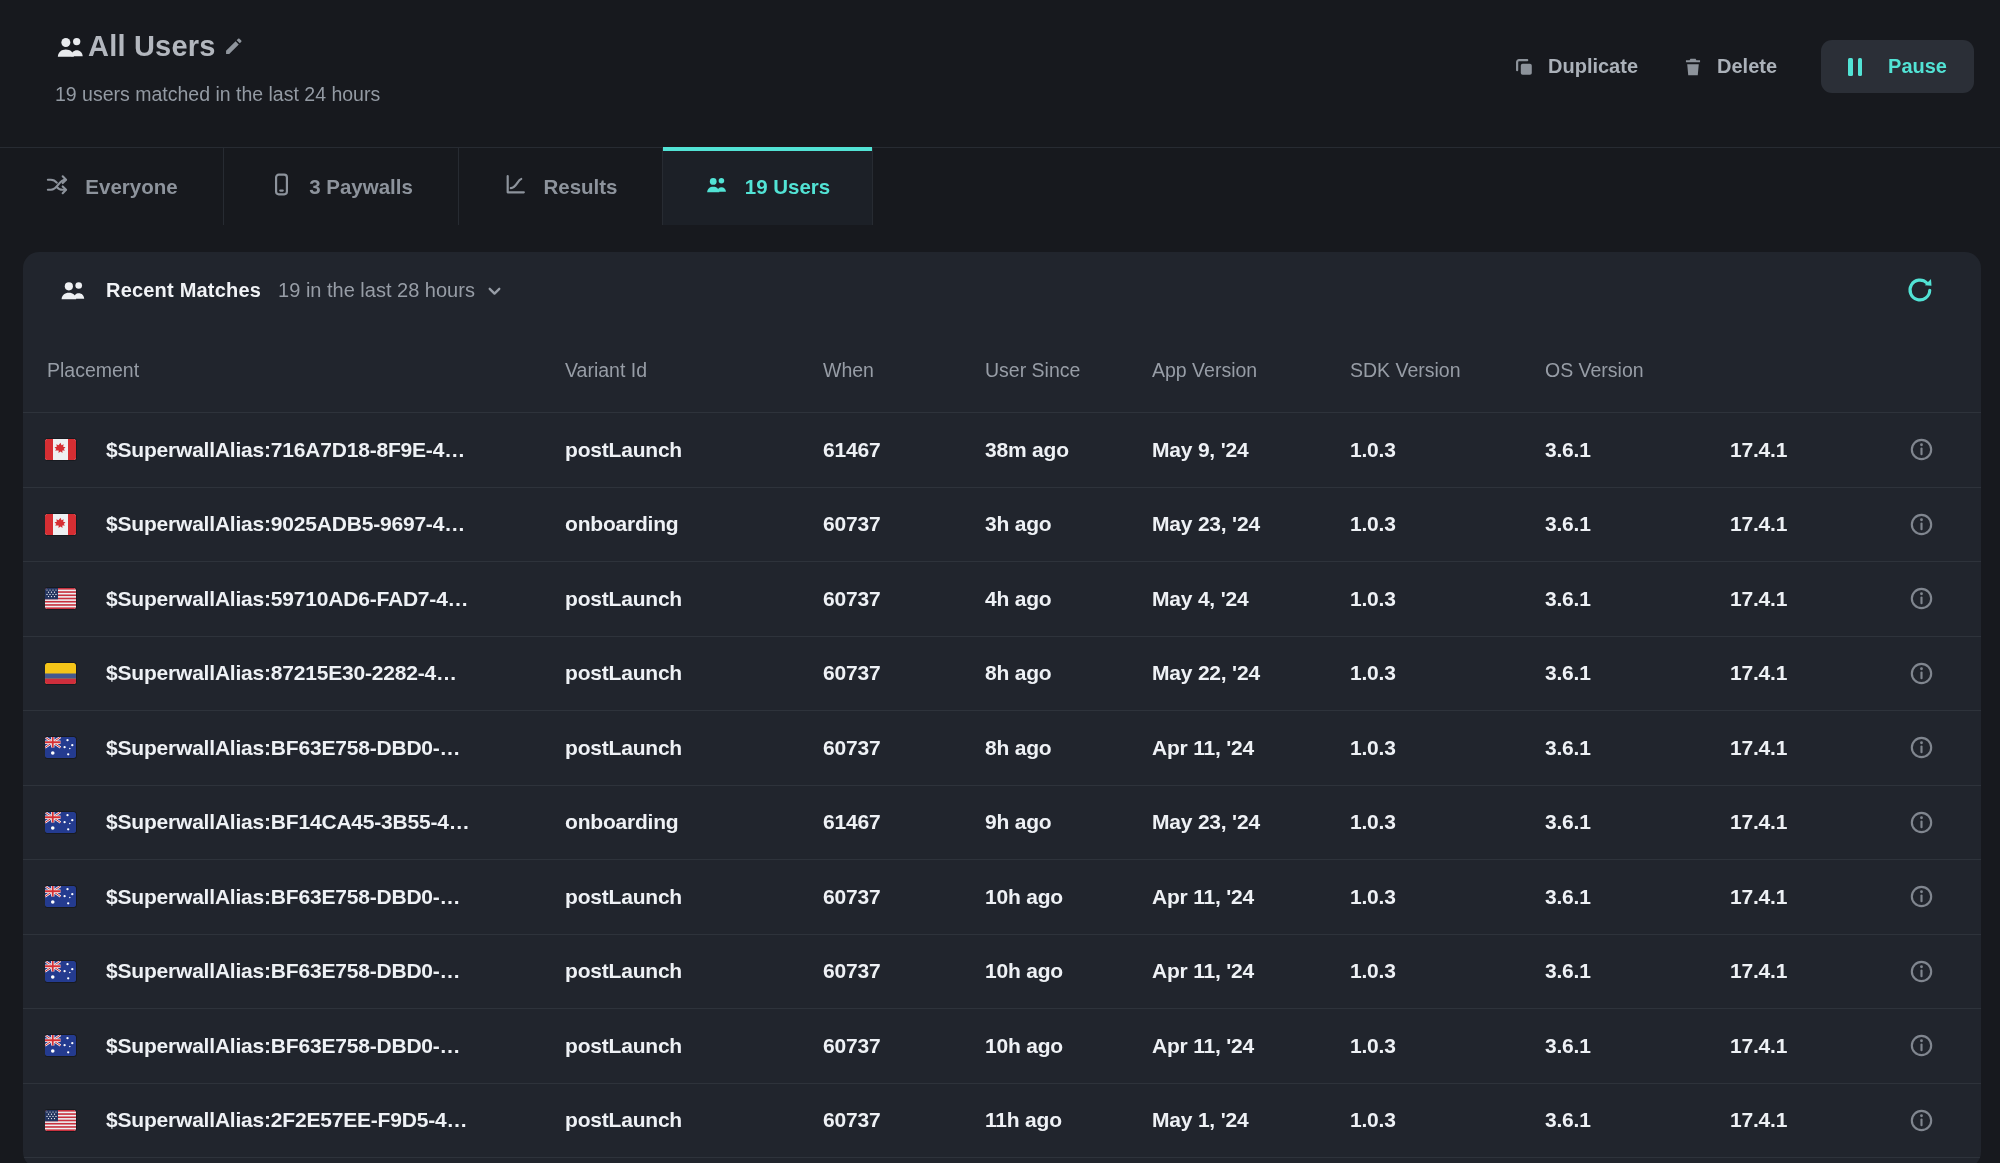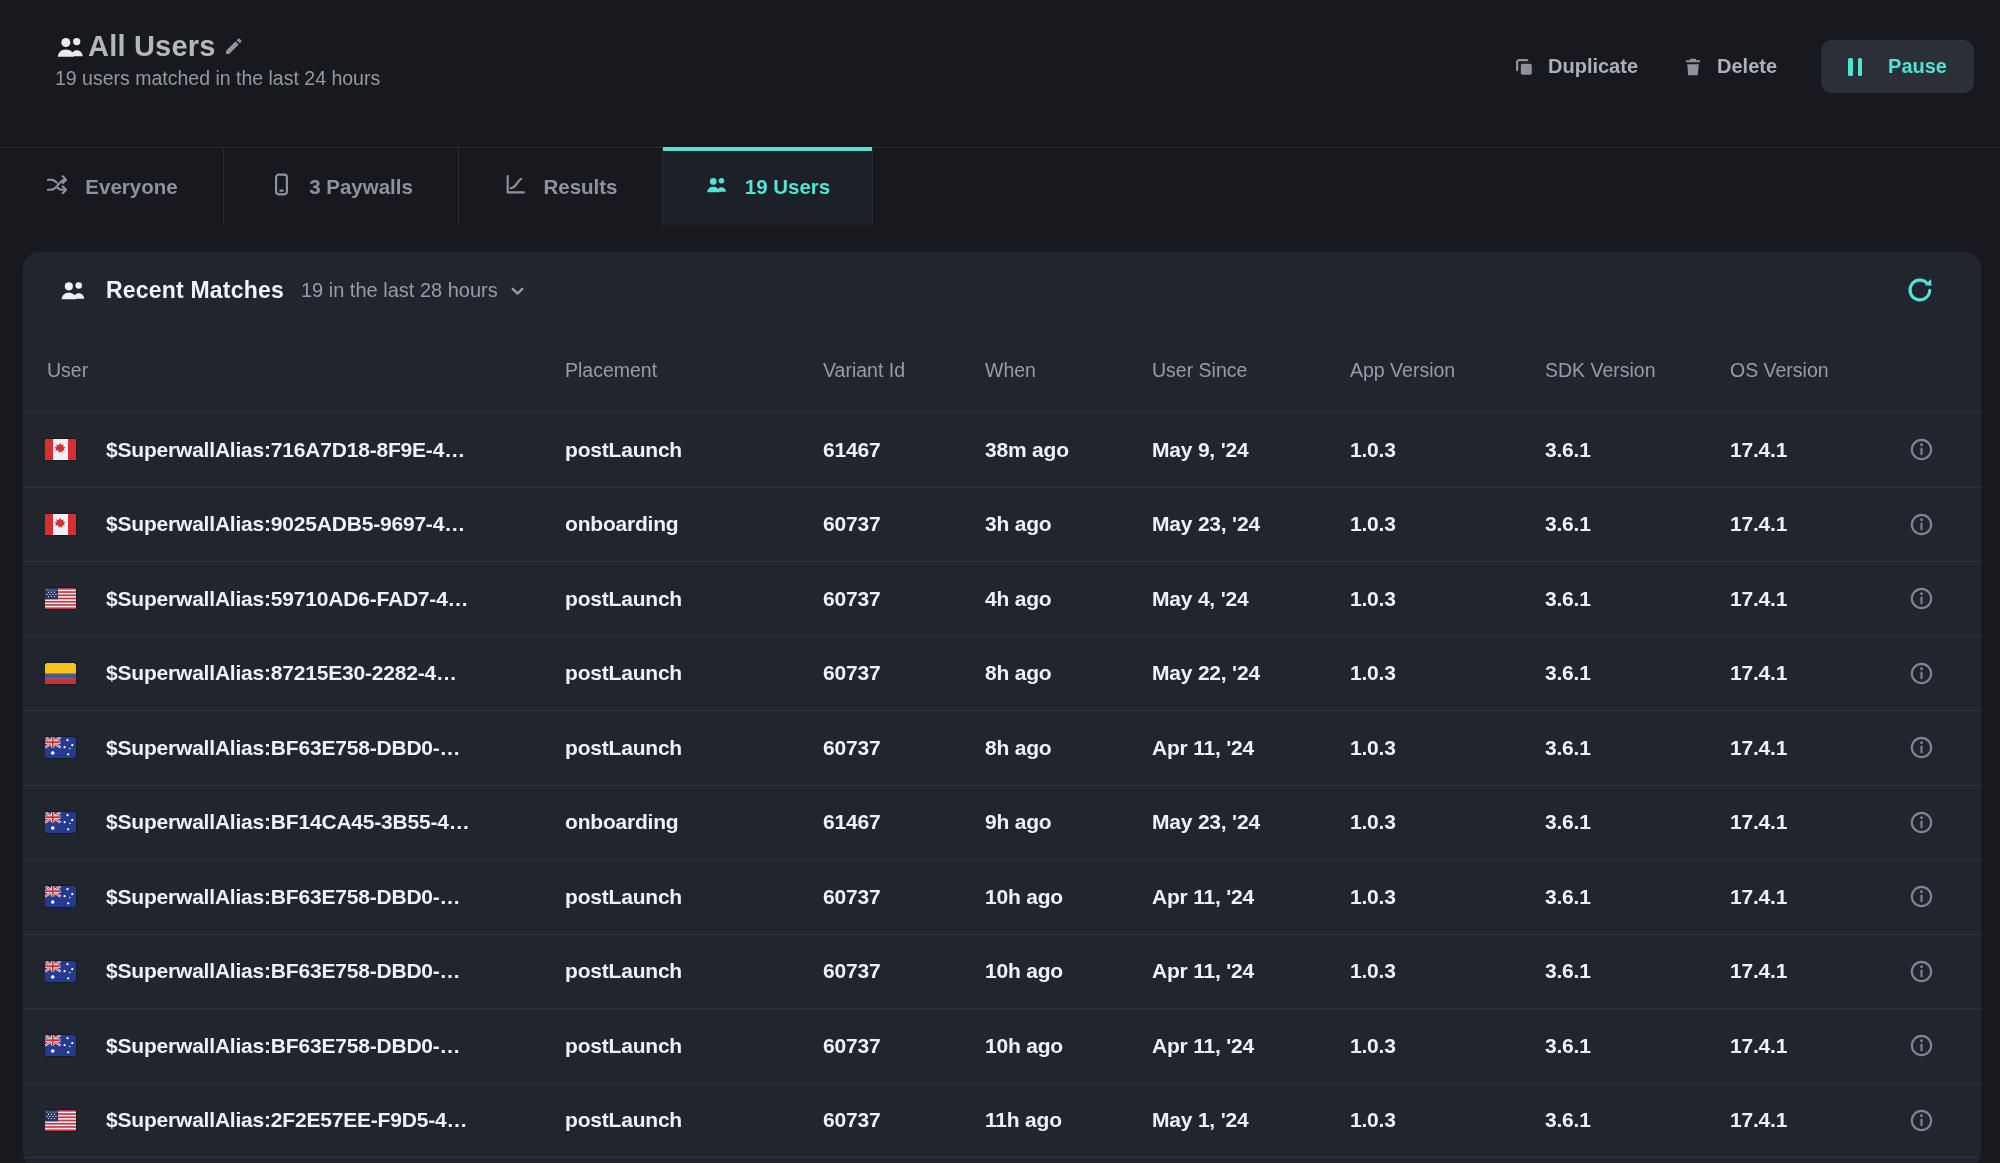--- a/index.html
+++ b/index.html
@@ -8,21 +8,21 @@
   body{font-family:"Liberation Sans","DejaVu Sans",sans-serif;-webkit-font-smoothing:antialiased}
   .page{position:relative;width:2000px;height:1163px;background:#17191e;overflow:hidden}
 
   
   .topbar{position:absolute;top:0;left:0;right:0;height:147px;display:flex;justify-content:space-between;padding:0 26px 0 55px}
   .title-block{padding-top:30px}
   .title-row{display:flex;align-items:center;}
   .title-row .icon-users{width:33px;height:27px;color:#e8eaed;display:flex}
   .page-title{font-size:29px;font-weight:600;color:#b3b7be;margin:0;letter-spacing:.2px}
   .icon-pencil{width:21px;height:21px;color:#8f959d;margin-left:7px;display:flex;cursor:pointer}
-  .subtitle{margin:4px 0 0;font-size:19.5px;color:#939aa3;font-weight:500}
+  .subtitle{margin:20px 0 0;font-size:19.5px;color:#939aa3;font-weight:500}
   .actions{display:flex;align-items:center;gap:44px;margin-top:40px;height:53px}
   .ghost-btn{display:flex;align-items:center;gap:13px;background:none;border:none;padding:0;color:#abb1b9;font-size:20px;font-weight:700;font-family:inherit;cursor:pointer}
   .ghost-btn .icon{width:22px;height:22px;color:#8d939b;display:flex}
   .pause-btn{display:flex;align-items:center;gap:26px;background:#2b2f37;border:none;border-radius:11px;height:53px;padding:0 27px;color:var(--accent);font-size:20px;font-weight:700;font-family:inherit;cursor:pointer}
   .pause-bars{display:flex;gap:5px}
   .pause-bars i{display:block;width:4.5px;height:18px;background:var(--accent);border-radius:1.5px}
 
   
   .tabbar{position:absolute;top:147px;left:0;right:0;height:78px;display:flex;border-top:1px solid #272b32}
   .tab{display:flex;align-items:center;justify-content:center;gap:15px;border-right:1px solid #272b32;color:#8d939c;font-size:20.5px;font-weight:600;cursor:pointer;position:relative}
@@ -31,21 +31,21 @@
   .tab:nth-of-type(2){width:235px}
   .tab:nth-of-type(3){width:204px}
   .tab:nth-of-type(4){width:210px}
   .tab.active{color:var(--accent);background:#1c2027}
   .tab.active::before{content:"";position:absolute;top:-1px;left:0;right:0;height:4px;background:var(--accent)}
 
   
   .card{position:absolute;left:23px;top:252px;width:1958px;height:916px;background:#21252d;border-radius:16px;overflow:hidden}
   .card-header{height:76px;display:flex;align-items:center;padding:0 46px 0 36px}
   .card-header .icon-users{width:30px;height:24px;color:#eef0f3;margin-right:17px;display:flex}
-  .card-title{font-size:23px;font-weight:700;color:#f1f3f6;margin:0;letter-spacing:.2px}
+  .card-title{font-size:20px;font-weight:700;color:#f1f3f6;margin:0;letter-spacing:.2px}
   .range-select{display:flex;align-items:center;gap:11px;margin-left:17px;background:none;border:none;padding:0;color:#979da6;font-size:20px;font-weight:500;font-family:inherit;cursor:pointer}
   .range-select svg{width:17px;height:17px;margin-top:2px}
   .refresh-btn{margin-left:auto;background:none;border:none;padding:0;color:var(--accent);cursor:pointer;display:flex}
   .refresh-btn svg{width:30px;height:30px}
 
   
   .thead{display:grid;grid-template-columns:var(--cols);align-items:center;height:85px;padding-left:22px;color:#979da6;font-size:19.5px;font-weight:500;border-bottom:1px solid #2e333b}
   .thead .hcell:first-child{padding-left:2px}
   .trow{display:grid;grid-template-columns:var(--cols);align-items:center;height:74.5px;padding-left:22px;border-bottom:1px solid #2e333b;color:#eef1f5;font-size:21px;font-weight:700;letter-spacing:-.2px;cursor:pointer}
   .cell{white-space:nowrap}
@@ -177,21 +177,20 @@
         <span style="display:flex">
           <svg viewBox="0 0 24 24" fill="none" stroke="currentColor" stroke-width="2.5" stroke-linecap="round">
               <path d="M19.8 12.2a7.9 7.9 0 1 1-2.3-5.8"></path>
               <path d="M20.8 3.1l.4 5.4-5.4-.4z" fill="currentColor" stroke="none"></path>
             </svg>
         </span>
       </button>
     </div>
 
     <div class="thead">
-      <div class="hcell">User</div>
       <div class="hcell">Placement</div>
       <div class="hcell">Variant Id</div>
       <div class="hcell">When</div>
       <div class="hcell">User Since</div>
       <div class="hcell">App Version</div>
       <div class="hcell">SDK Version</div>
       <div class="hcell">OS Version</div>
       <div class="hcell"></div>
     </div>
 

